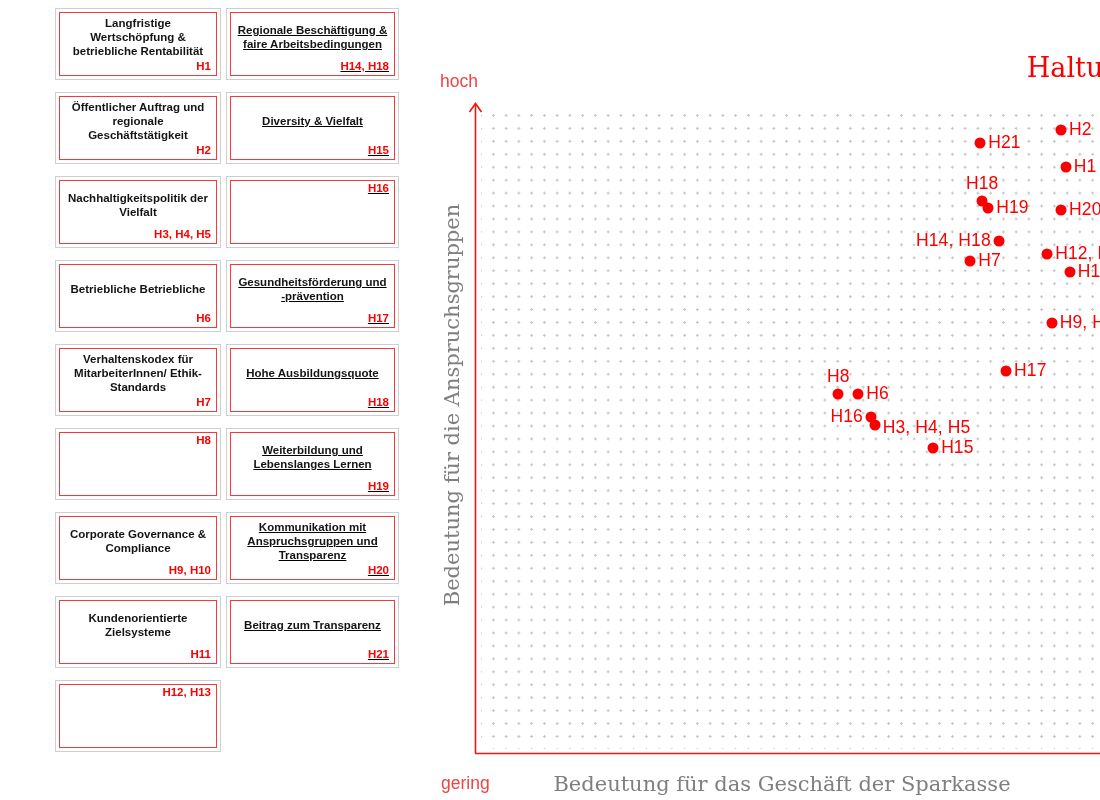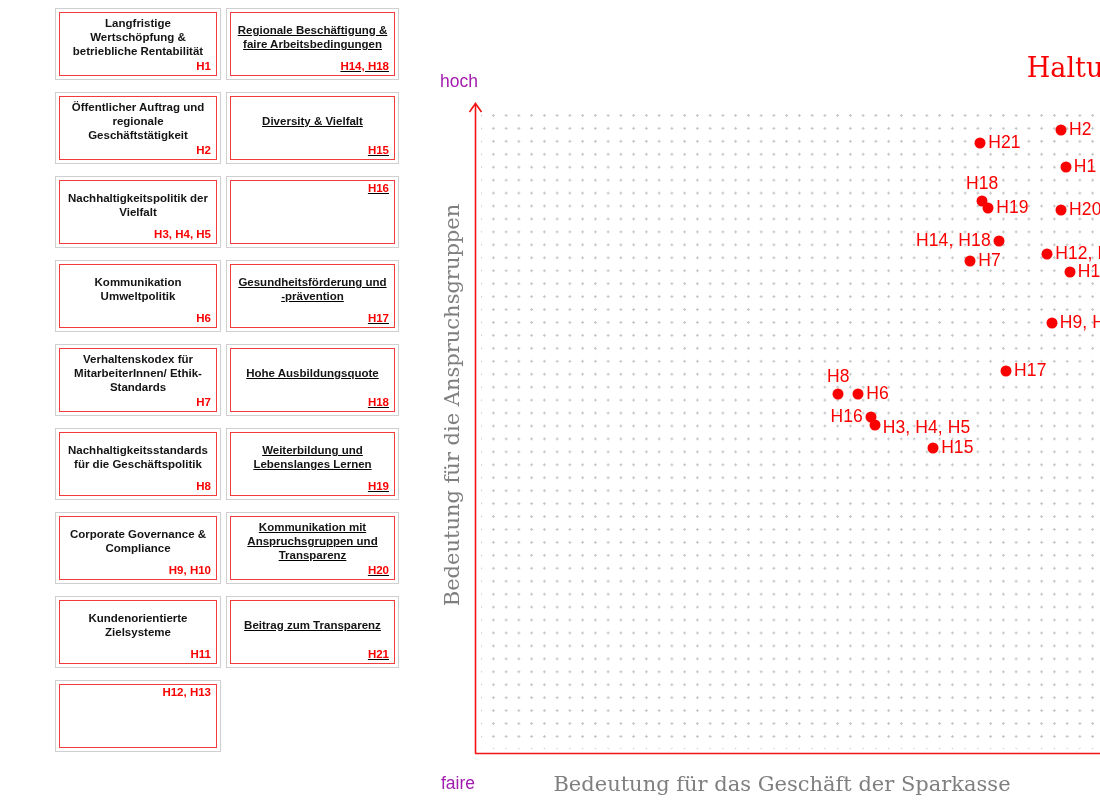--- a/index.html
+++ b/index.html
@@ -25,21 +25,21 @@
   #axes-svg { position:absolute; left:0; top:0; width:1100px; height:800px; pointer-events:none; }
 
   .chart-point { position:absolute; width:11px; height:11px; border-radius:50%;
                  background:#fa0000; transform:translate(-50%,-50%); }
   .point-label { position:absolute; font-size:17.5px; color:#fa0000; white-space:nowrap;
                  letter-spacing:0.1px; }
   .point-label.pos-right { transform:translateY(-54%); }
   .point-label.pos-left  { transform:translateY(-54%); text-align:right; }
   .point-label.pos-above { transform:translate(-50%,-100%); }
 
-  .muted-sans { position:absolute; font-size:17.5px; color:#a21caf; white-space:nowrap; }
+  .muted-sans { position:absolute; font-size:17.5px; color:#ef4444; white-space:nowrap; }
   .axis-serif { position:absolute; font-family:"DejaVu Serif","Liberation Serif",serif;
                 font-size:21px; color:#7f7f7f; white-space:nowrap; }
   #chart-title { position:absolute; font-family:"DejaVu Serif","Liberation Serif",serif;
                  font-size:27px; color:#fa0000; white-space:nowrap; }
   #ylabel { left:404px; top:405px; transform:translate(-50%,-50%) rotate(-90deg); }
   #xlabel { left:734px; top:772px; transform:translateX(-50%); }
   #hoch-top { left:392px; top:71px; }
   #gering-bottom { left:393px; top:773px; }
   #hoch-bottom { right:10px; top:773px; }
   #chart-title { right:10px; top:52px; }
@@ -66,35 +66,34 @@
 
   <div class="card">
     <div class="card-inner">
       <div class="card-title">Nachhaltigkeitspolitik der Vielfalt</div>
       <div class="card-code">H3, H4, H5</div>
     </div>
   </div>
 
   <div class="card">
     <div class="card-inner">
-      <div class="card-title">Kommunikation Umweltpolitik</div>
+      <div class="card-title">Betriebliche Betriebliche</div>
       <div class="card-code">H6</div>
     </div>
   </div>
 
   <div class="card">
     <div class="card-inner">
       <div class="card-title">Verhaltenskodex für MitarbeiterInnen/ Ethik-Standards</div>
       <div class="card-code">H7</div>
     </div>
   </div>
 
   <div class="card">
     <div class="card-inner">
-      <div class="card-title">Nachhaltigkeitsstandards für die Geschäftspolitik</div>
       <div class="card-code">H8</div>
     </div>
   </div>
 
   <div class="card">
     <div class="card-inner">
       <div class="card-title">Corporate Governance &amp; Compliance</div>
       <div class="card-code">H9, H10</div>
     </div>
   </div>
@@ -175,21 +174,21 @@
     <g stroke="#f21414" stroke-width="1.6" fill="none">
       <line x1="427.5" y1="753.5" x2="427.5" y2="104"></line>
       <polyline points="421.5,112 427.5,103.5 433.5,112"></polyline>
       <line x1="427" y1="753.5" x2="1089" y2="753.5"></line>
       <polyline points="1081,747.5 1089.5,753.5 1081,759.5"></polyline>
     </g>
   </svg>
 
   <div id="chart-title">Haltung</div>
   <div id="hoch-top" class="muted-sans">hoch</div>
-  <div id="gering-bottom" class="muted-sans">faire</div>
+  <div id="gering-bottom" class="muted-sans">gering</div>
   <div id="hoch-bottom" class="muted-sans">hoch</div>
   <div id="xlabel" class="axis-serif">Bedeutung für das Geschäft der Sparkasse</div>
   <div id="ylabel" class="axis-serif">Bedeutung für die Anspruchsgruppen</div>
 
   <div id="points-layer">
       <div class="chart-point" style="left: 1013.09px; top: 130.038px;"></div>
       <div class="point-label pos-right" style="left: 1021.09px; top: 130.038px;">H2</div>
       <div class="chart-point" style="left: 932.206px; top: 143.098px;"></div>
       <div class="point-label pos-right" style="left: 940.206px; top: 143.098px;">H21</div>
       <div class="chart-point" style="left: 1017.73px; top: 167.259px;"></div>

